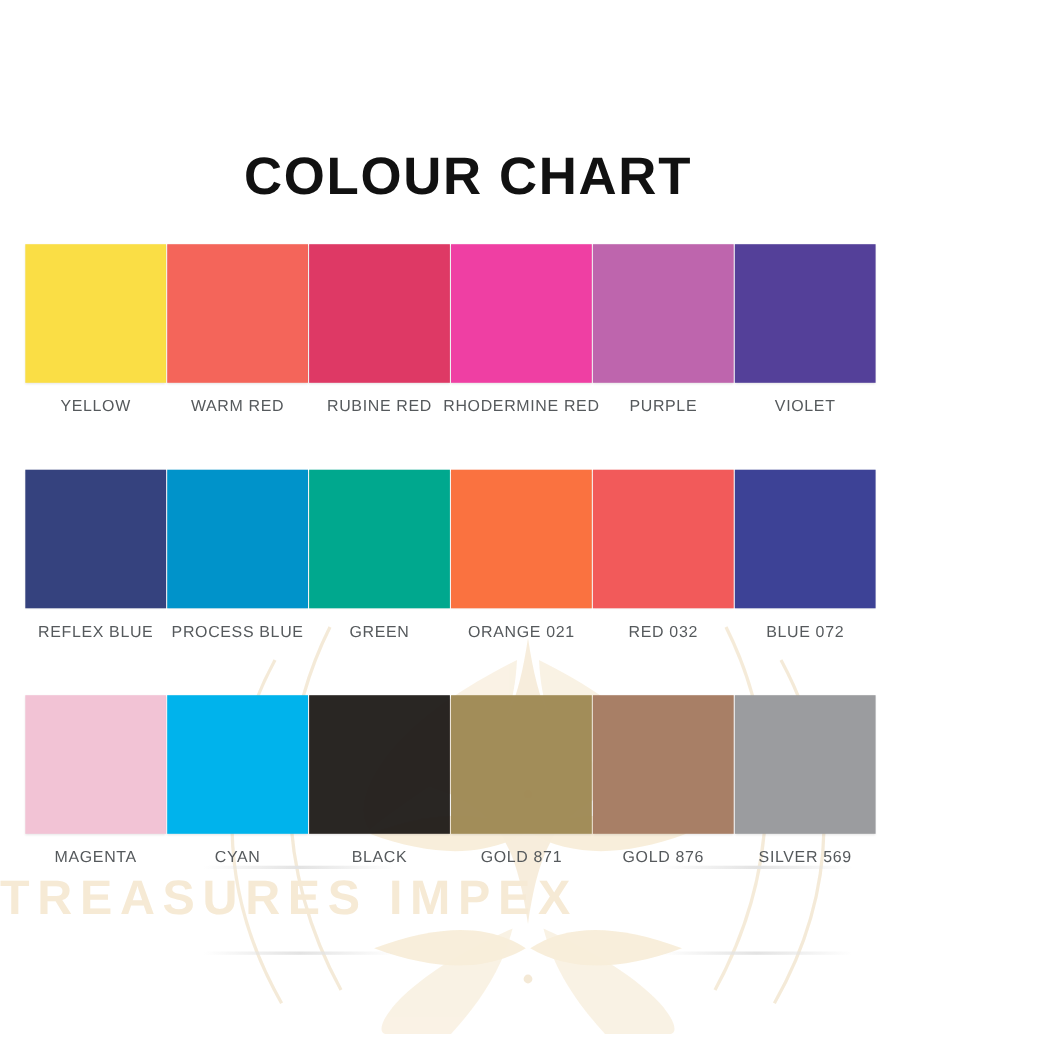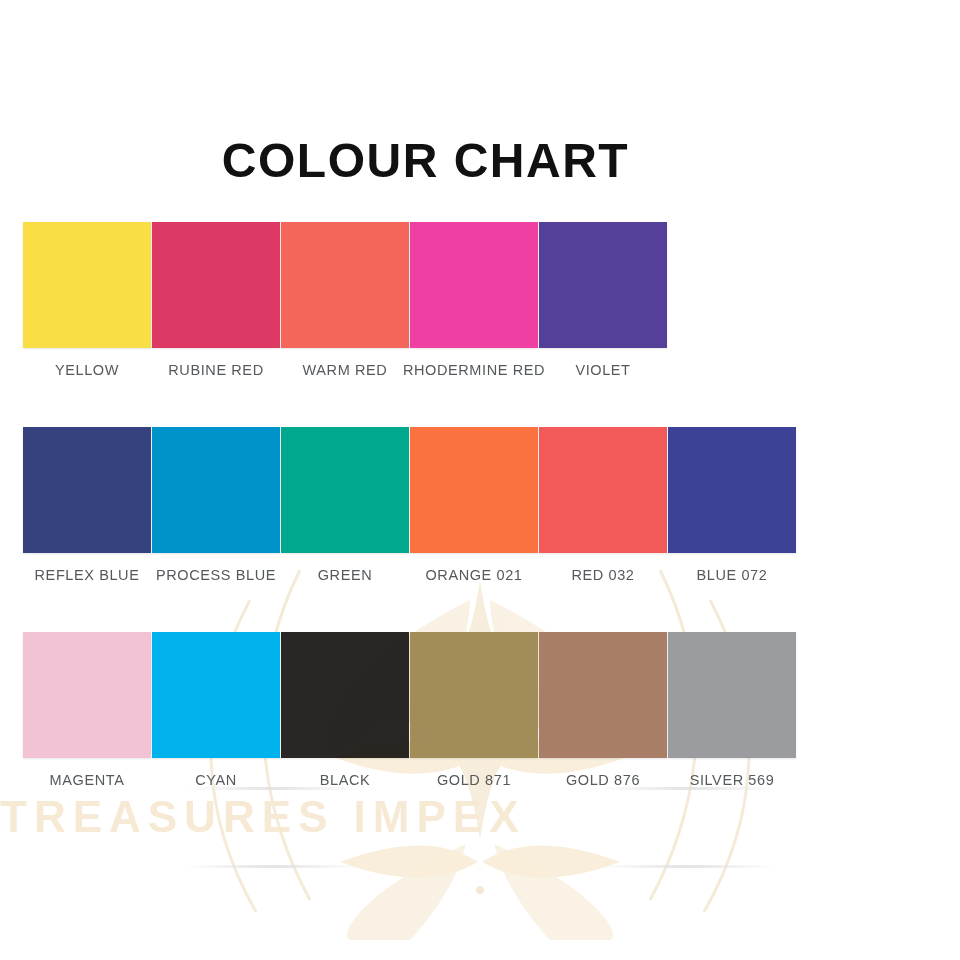--- a/index.html
+++ b/index.html
@@ -168,32 +168,36 @@
   <div id="title">COLOUR CHART</div>
 
   <div id="grid">
 
     <div class="swatch-row">
       <div class="swatch-cell">
         <div class="swatch-chip" style="background-color: rgb(250, 222, 69);"></div>
         <div class="swatch-label">YELLOW</div>
       </div>
       <div class="swatch-cell">
+        <div class="swatch-chip" style="background-color: rgb(244, 101, 90);"></div>
+        <div class="swatch-label">WARM RED</div>
+      </div>
+      <div class="swatch-cell">
         <div class="swatch-chip" style="background-color: rgb(222, 57, 101);"></div>
         <div class="swatch-label">RUBINE RED</div>
       </div>
       <div class="swatch-cell">
-        <div class="swatch-chip" style="background-color: rgb(244, 101, 90);"></div>
-        <div class="swatch-label">WARM RED</div>
-      </div>
-      <div class="swatch-cell">
         <div class="swatch-chip" style="background-color: rgb(239, 63, 163);"></div>
         <div class="swatch-label">RHODERMINE RED</div>
       </div>
       <div class="swatch-cell">
+        <div class="swatch-chip" style="background-color: rgb(190, 101, 173);"></div>
+        <div class="swatch-label">PURPLE</div>
+      </div>
+      <div class="swatch-cell">
         <div class="swatch-chip" style="background-color: rgb(84, 64, 153);"></div>
         <div class="swatch-label">VIOLET</div>
       </div>
     </div>
 
     <div class="swatch-row">
       <div class="swatch-cell">
         <div class="swatch-chip" style="background-color: rgb(53, 66, 126);"></div>
         <div class="swatch-label">REFLEX BLUE</div>
       </div>

